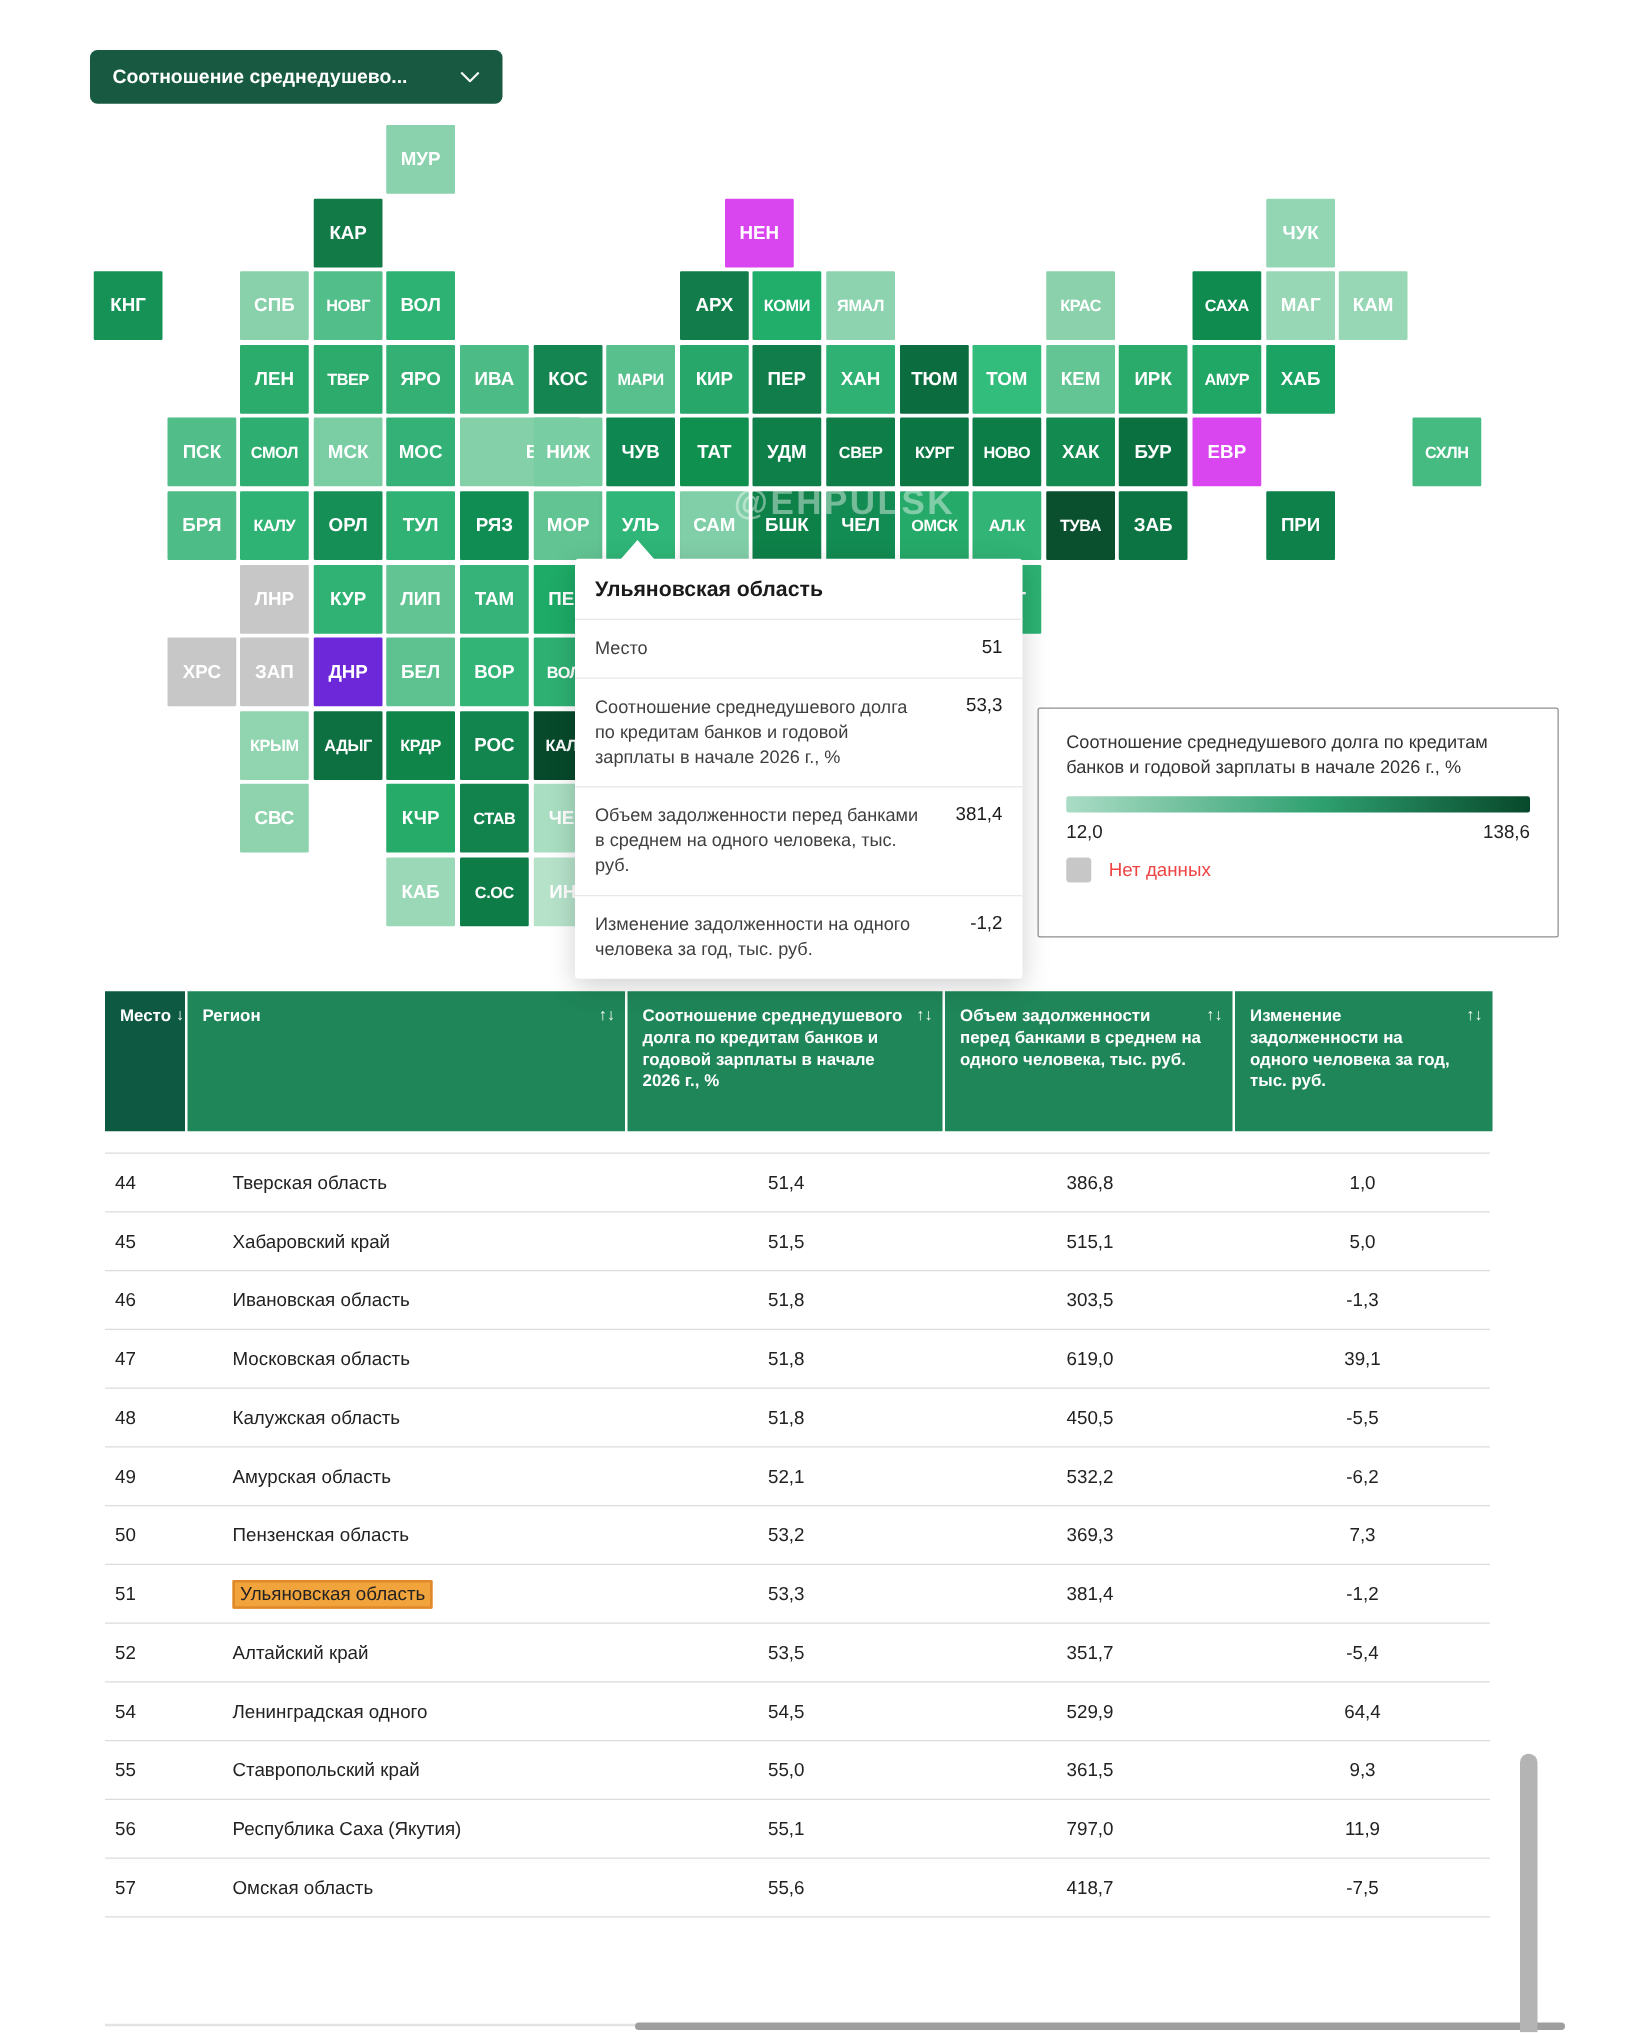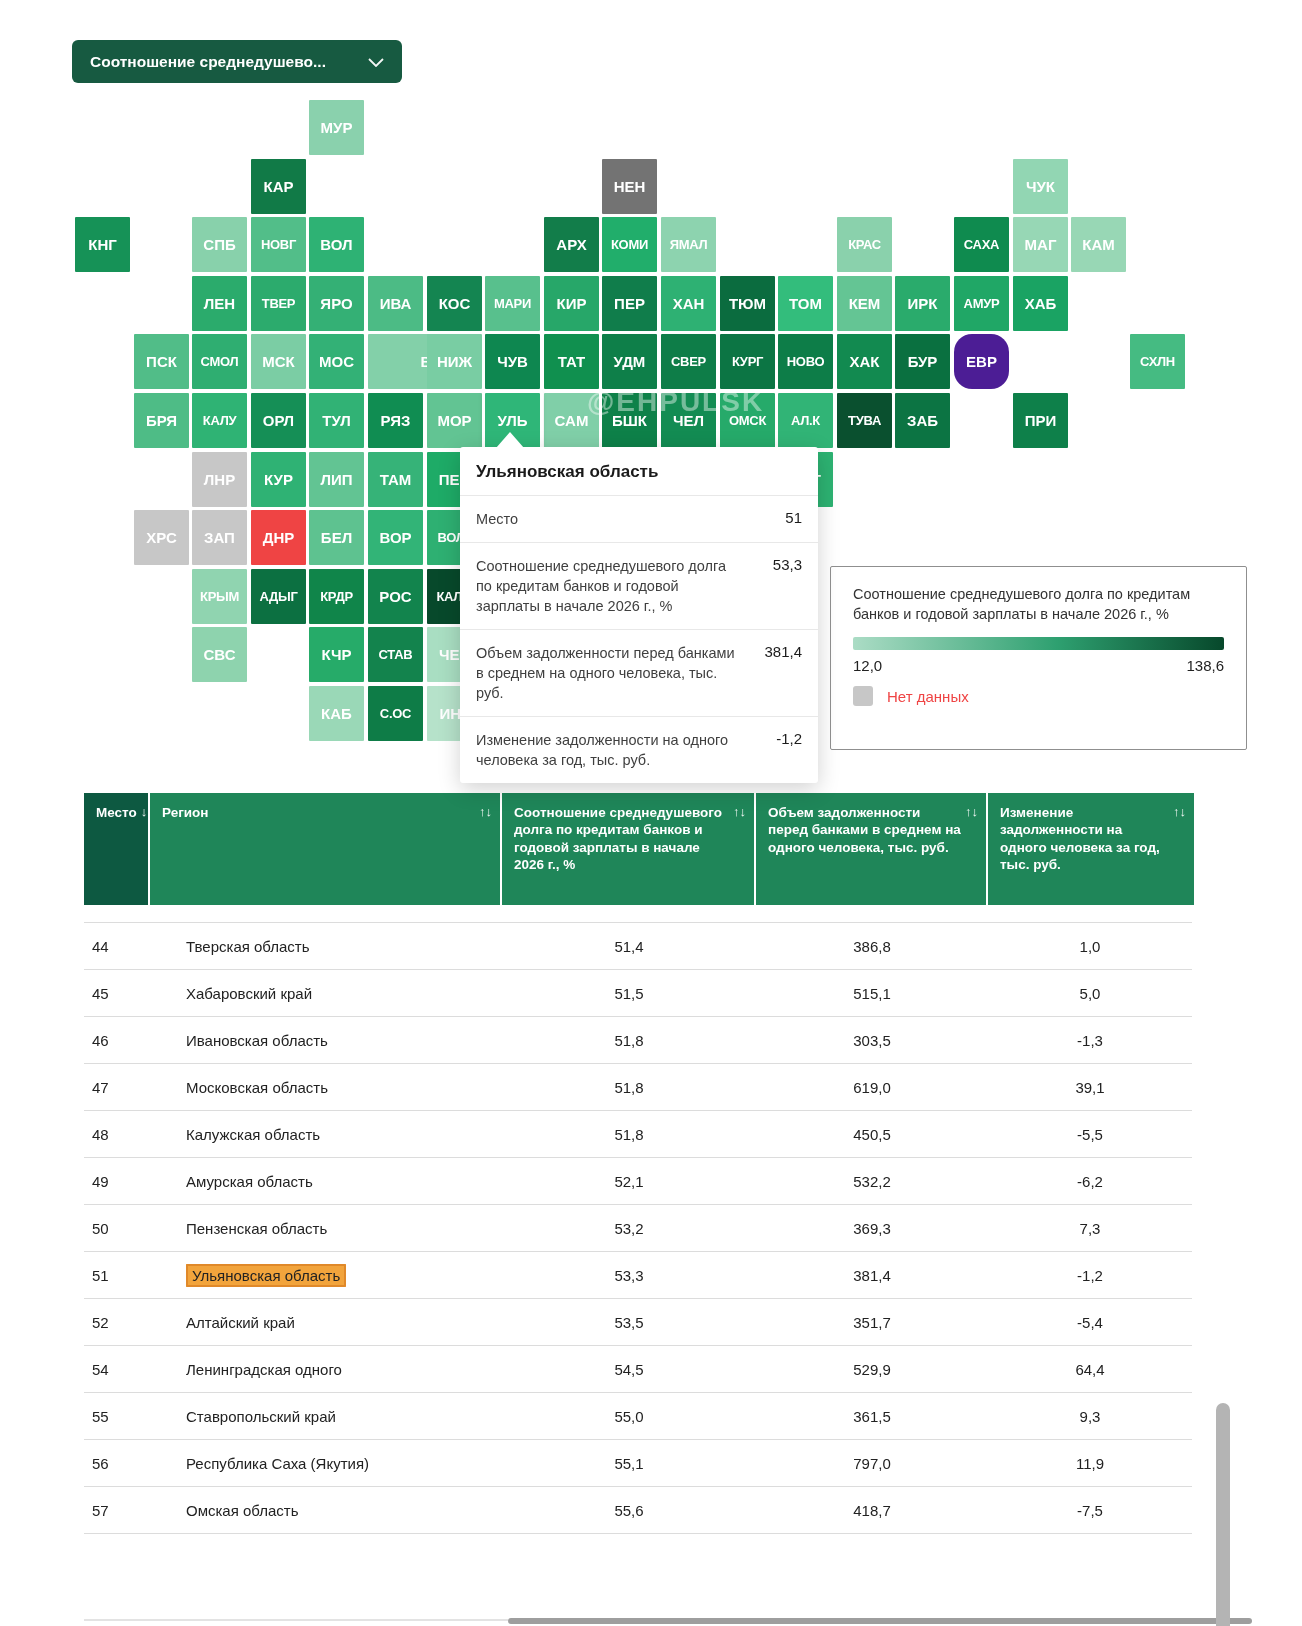--- a/index.html
+++ b/index.html
@@ -67,21 +67,21 @@
     <span class="chev">
       <svg width="16" height="9" viewBox="0 0 16 9">
           <polyline points="1,1 8,8 15,1" fill="none" stroke="#ffffff" stroke-width="1.8"></polyline>
         </svg>
     </span>
   </div>
 
   <div id="map">
       <div class="tile" style="left: 309px; top: 100px; background: rgb(138, 209, 173);">МУР</div>
       <div class="tile" style="left: 251px; top: 159px; background: rgb(17, 122, 71);">КАР</div>
-      <div class="tile" style="left: 602px; top: 159px; background: #737373;">НЕН</div>
+      <div class="tile" style="left: 580px; top: 159px; background: #d946ef;">НЕН</div>
       <div class="tile" style="left: 1013px; top: 159px; background: rgb(146, 214, 179);">ЧУК</div>
       <div class="tile" style="left: 75px; top: 217px; background: rgb(22, 146, 87);">КНГ</div>
       <div class="tile" style="left: 192px; top: 217px; background: rgb(136, 209, 171);">СПБ</div>
       <div class="tile small" style="left: 251px; top: 217px; background: rgb(82, 190, 137);">НОВГ</div>
       <div class="tile" style="left: 309px; top: 217px; background: rgb(46, 178, 116);">ВОЛ</div>
       <div class="tile" style="left: 544px; top: 217px; background: rgb(18, 125, 74);">АРХ</div>
       <div class="tile small" style="left: 602px; top: 217px; background: rgb(33, 174, 107);">КОМИ</div>
       <div class="tile small" style="left: 661px; top: 217px; background: rgb(141, 211, 175);">ЯМАЛ</div>
       <div class="tile small" style="left: 837px; top: 217px; background: rgb(138, 209, 172);">КРАС</div>
       <div class="tile small" style="left: 954px; top: 217px; background: rgb(15, 139, 79);">САХА</div>
@@ -109,21 +109,21 @@
       <div class="tile" style="left: 368px; top: 334px; background: rgb(131, 208, 169); padding-left: 41px;">ВЛА</div>
       <div class="tile" style="left: 427px; top: 334px; background: rgb(121, 205, 163);">НИЖ</div>
       <div class="tile" style="left: 485px; top: 334px; background: rgb(14, 135, 80);">ЧУВ</div>
       <div class="tile" style="left: 544px; top: 334px; background: rgb(16, 144, 79);">ТАТ</div>
       <div class="tile" style="left: 602px; top: 334px; background: rgb(14, 127, 73);">УДМ</div>
       <div class="tile small" style="left: 661px; top: 334px; background: rgb(14, 125, 72);">СВЕР</div>
       <div class="tile small" style="left: 720px; top: 334px; background: rgb(12, 117, 68);">КУРГ</div>
       <div class="tile small" style="left: 778px; top: 334px; background: rgb(13, 125, 72);">НОВО</div>
       <div class="tile" style="left: 837px; top: 334px; background: rgb(18, 138, 80);">ХАК</div>
       <div class="tile" style="left: 895px; top: 334px; background: rgb(10, 112, 64);">БУР</div>
-      <div class="tile" style="left: 954px; top: 334px; background: #4c1d95; border-radius: 18px;">ЕВР</div>
+      <div class="tile" style="left: 954px; top: 334px; background: #d946ef;">ЕВР</div>
       <div class="tile small" style="left: 1130px; top: 334px; background: rgb(69, 187, 130);">СХЛН</div>
       <div class="tile" style="left: 134px; top: 393px; background: rgb(78, 188, 134);">БРЯ</div>
       <div class="tile small" style="left: 192px; top: 393px; background: rgb(47, 179, 116);">КАЛУ</div>
       <div class="tile" style="left: 251px; top: 393px; background: rgb(21, 143, 86);">ОРЛ</div>
       <div class="tile" style="left: 309px; top: 393px; background: rgb(49, 178, 117);">ТУЛ</div>
       <div class="tile" style="left: 368px; top: 393px; background: rgb(16, 141, 82);">РЯЗ</div>
       <div class="tile" style="left: 427px; top: 393px; background: rgb(98, 196, 147);">МОР</div>
       <div class="tile selected" style="left: 485px; top: 393px; background: rgb(47, 182, 120);">УЛЬ</div>
       <div class="tile" style="left: 544px; top: 393px; background: rgb(128, 207, 168);">САМ</div>
       <div class="tile" style="left: 602px; top: 393px; background: rgb(14, 129, 73);">БШК</div>
@@ -134,21 +134,21 @@
       <div class="tile" style="left: 895px; top: 393px; background: rgb(12, 116, 67);">ЗАБ</div>
       <div class="tile" style="left: 1013px; top: 393px; background: rgb(14, 128, 74);">ПРИ</div>
       <div class="tile" style="left: 192px; top: 452px; background: rgb(199, 199, 199);">ЛНР</div>
       <div class="tile" style="left: 251px; top: 452px; background: rgb(47, 178, 116);">КУР</div>
       <div class="tile" style="left: 309px; top: 452px; background: rgb(98, 196, 147);">ЛИП</div>
       <div class="tile" style="left: 368px; top: 452px; background: rgb(54, 179, 120);">ТАМ</div>
       <div class="tile" style="left: 427px; top: 452px; background: rgb(30, 171, 103);">ПЕН</div>
       <div class="tile" style="left: 778px; top: 452px; background: rgb(45, 178, 114);">АЛТ</div>
       <div class="tile" style="left: 134px; top: 510px; background: rgb(199, 199, 199);">ХРС</div>
       <div class="tile" style="left: 192px; top: 510px; background: rgb(199, 199, 199);">ЗАП</div>
-      <div class="tile" style="left: 251px; top: 510px; background: #ef4444;">ДНР</div>
+      <div class="tile" style="left: 251px; top: 510px; background: #6d28d9;">ДНР</div>
       <div class="tile" style="left: 309px; top: 510px; background: rgb(94, 194, 144);">БЕЛ</div>
       <div class="tile" style="left: 368px; top: 510px; background: rgb(50, 180, 119);">ВОР</div>
       <div class="tile small" style="left: 427px; top: 510px; background: rgb(46, 176, 114);">ВОЛГ</div>
       <div class="tile small" style="left: 192px; top: 569px; background: rgb(144, 212, 176);">КРЫМ</div>
       <div class="tile small" style="left: 251px; top: 569px; background: rgb(12, 112, 65);">АДЫГ</div>
       <div class="tile small" style="left: 309px; top: 569px; background: rgb(16, 133, 74);">КРДР</div>
       <div class="tile" style="left: 368px; top: 569px; background: rgb(18, 132, 77);">РОС</div>
       <div class="tile small" style="left: 427px; top: 569px; background: rgb(7, 73, 43);">КАЛМ</div>
       <div class="tile" style="left: 192px; top: 627px; background: rgb(142, 211, 174);">СВС</div>
       <div class="tile" style="left: 309px; top: 627px; background: rgb(38, 171, 105);">КЧР</div>

